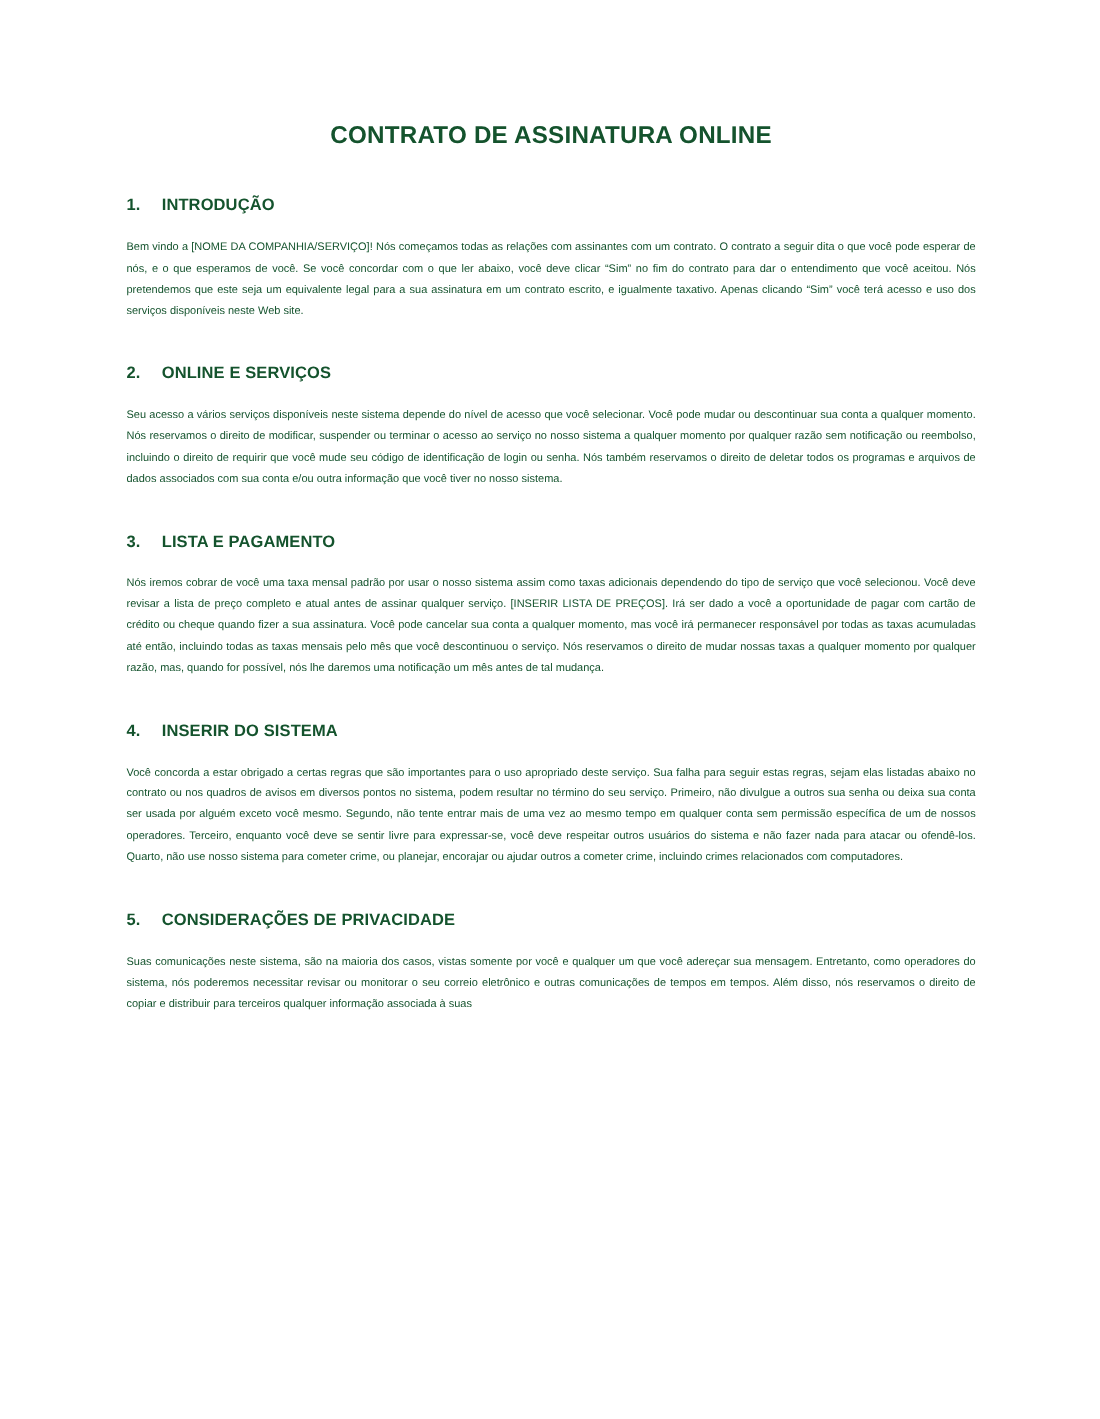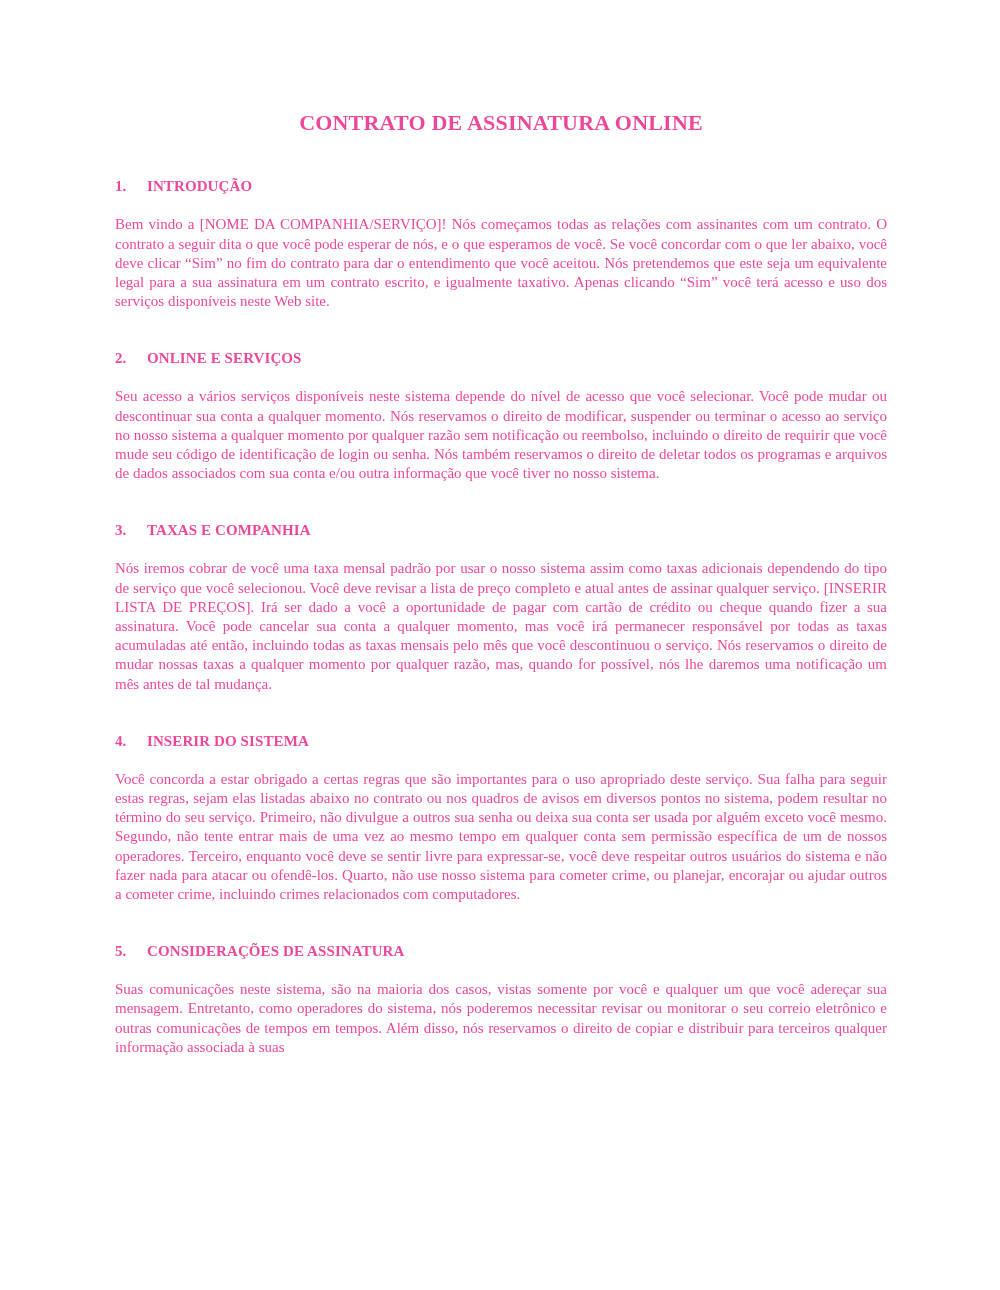--- a/index.html
+++ b/index.html
@@ -10,22 +10,22 @@
   }
 
   .page {
     position: relative;
     width: 1000px;
     height: 1290px;
     margin: 0 auto;
     background: #ffffff;
     box-sizing: border-box;
     overflow: hidden;
-    font-family: Liberation Serif, serif;
-    color: #ec4899;
+    font-family: Liberation Sans, sans-serif;
+    color: #14532d;
     -webkit-font-smoothing: antialiased;
   }
 
   .content {
     position: absolute;
     left: 115px;
     top: 0;
     width: 772px;
   }
 
@@ -58,21 +58,21 @@
     font-weight: bold;
   }
 
   .section-title {
     font-weight: bold;
     letter-spacing: 0.1px;
     text-align: center;
   }
 
   .body-text {
-    font-size: 15px;
+    font-size: 10px;
     line-height: 19.2px;
     text-align: justify;
     text-justify: inter-word;
     margin: 0;
     hyphens: none;
   }
 
   
   .gap-title-to-s1 { height: 42px; }
   .gap-heading-to-body { height: 19px; }
@@ -106,21 +106,21 @@
       </div>
       <div class="gap-heading-to-body"></div>
       <p class="body-text">Seu acesso a vários serviços disponíveis neste sistema depende do nível de acesso que você selecionar. Você pode mudar ou descontinuar sua conta a qualquer momento. Nós reservamos o direito de modificar, suspender ou terminar o acesso ao serviço no nosso sistema a qualquer momento por qualquer razão sem notificação ou reembolso, incluindo o direito de requirir que você mude seu código de identificação de login ou senha. Nós também reservamos o direito de deletar todos os programas e arquivos de dados associados com sua conta e/ou outra informação que você tiver no nosso sistema.</p>
     </div>
 
     <div class="gap-body-to-heading"></div>
 
     <div class="section">
       <div class="section-heading">
         <span class="section-number">3.</span>
-        <span class="section-title">TAXAS E COMPANHIA</span>
+        <span class="section-title">LISTA E PAGAMENTO</span>
       </div>
       <div class="gap-heading-to-body"></div>
       <p class="body-text">Nós iremos cobrar de você uma taxa mensal padrão por usar o nosso sistema assim como taxas adicionais dependendo do tipo de serviço que você selecionou. Você deve revisar a lista de preço completo e atual antes de assinar qualquer serviço. [INSERIR LISTA DE PREÇOS]. Irá ser dado a você a oportunidade de pagar com cartão de crédito ou cheque quando fizer a sua assinatura. Você pode cancelar sua conta a qualquer momento, mas você irá permanecer responsável por todas as taxas acumuladas até então, incluindo todas as taxas mensais pelo mês que você descontinuou o serviço. Nós reservamos o direito de mudar nossas taxas a qualquer momento por qualquer razão, mas, quando for possível, nós lhe daremos uma notificação um mês antes de tal mudança.</p>
     </div>
 
     <div class="gap-body-to-heading"></div>
 
     <div class="section">
       <div class="section-heading">
         <span class="section-number">4.</span>
@@ -128,20 +128,20 @@
       </div>
       <div class="gap-heading-to-body"></div>
       <p class="body-text">Você concorda a estar obrigado a certas regras que são importantes para o uso apropriado deste serviço. Sua falha para seguir estas regras, sejam elas listadas abaixo no contrato ou nos quadros de avisos em diversos pontos no sistema, podem resultar no término do seu serviço. Primeiro, não divulgue a outros sua senha ou deixa sua conta ser usada por alguém exceto você mesmo. Segundo, não tente entrar mais de uma vez ao mesmo tempo em qualquer conta sem permissão específica de um de nossos operadores. Terceiro, enquanto você deve se sentir livre para expressar-se, você deve respeitar outros usuários do sistema e não fazer nada para atacar ou ofendê-los. Quarto, não use nosso sistema para cometer crime, ou planejar, encorajar ou ajudar outros a cometer crime, incluindo crimes relacionados com computadores.</p>
     </div>
 
     <div class="gap-body-to-heading"></div>
 
     <div class="section">
       <div class="section-heading">
         <span class="section-number">5.</span>
-        <span class="section-title">CONSIDERAÇÕES DE ASSINATURA</span>
+        <span class="section-title">CONSIDERAÇÕES DE PRIVACIDADE</span>
       </div>
       <div class="gap-heading-to-body"></div>
       <p class="body-text">Suas comunicações neste sistema, são na maioria dos casos, vistas somente por você e qualquer um que você adereçar sua mensagem. Entretanto, como operadores do sistema, nós poderemos necessitar revisar ou monitorar o seu correio eletrônico e outras comunicações de tempos em tempos. Além disso, nós reservamos o direito de copiar e distribuir para terceiros qualquer informação associada à suas</p>
     </div>
 
   </div>
 </div>
 
 </body></html>

